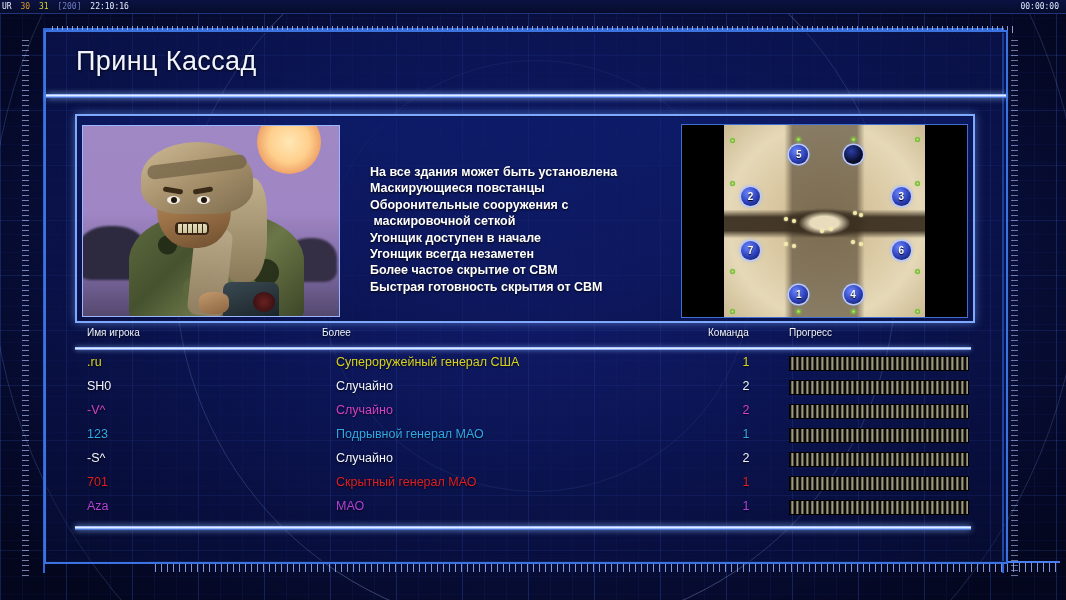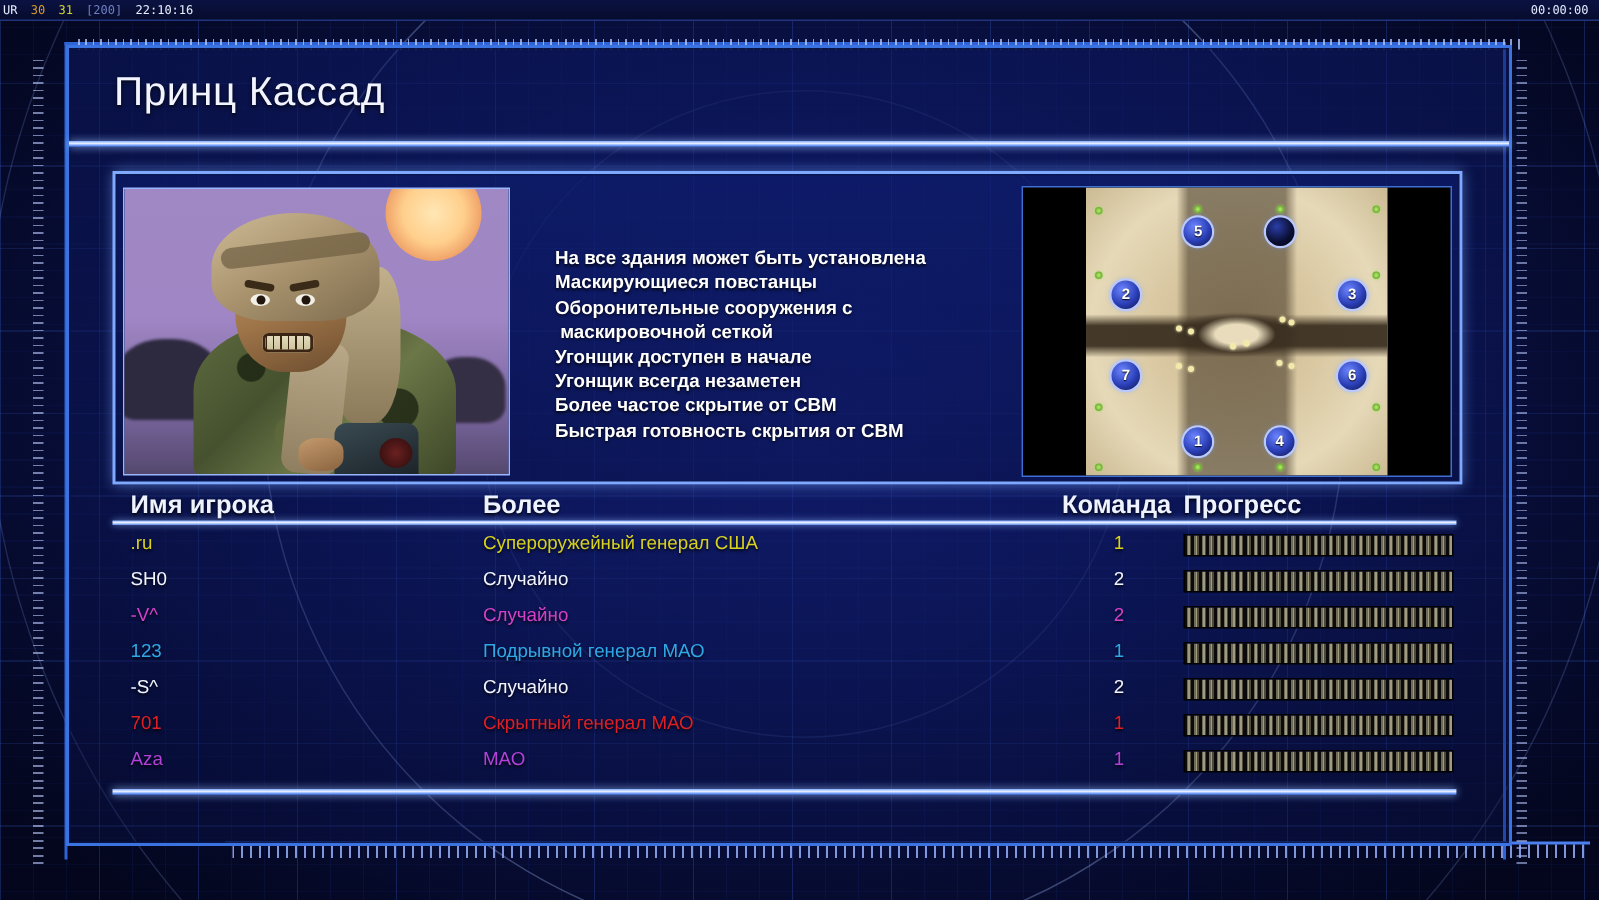--- a/index.html
+++ b/index.html
@@ -157,31 +157,31 @@
   .mk.empty{background:radial-gradient(circle at 38% 32%, #2a3ea8 0%, #0a0e30 60%, #04061a 100%);}
   .sup{position:absolute;width:5px;height:5px;border-radius:50%;
     background:radial-gradient(circle,#b6f06a,#4c8c1c);box-shadow:0 0 2px #9ce05a;}
   .oil{position:absolute;width:4px;height:4px;border-radius:50%;background:#f3e9a8;box-shadow:0 0 2px #fff6c0;}
 
   
   #table{
     position:absolute;left:29px;top:295px;width:896px;height:195px;
   }
   #thead{position:relative;height:22px;}
-  #thead .th{position:absolute;top:0;color:#eef3ff;font-size:17px;font-weight:bold;
+  #thead .th{position:absolute;top:0;color:#eef3ff;font-size:10px;font-weight:normal;
     text-shadow:0 1px 2px rgba(0,0,0,.85);}
   #head-sep{position:absolute;top:20px;left:0;width:100%;height:3px;
     background:linear-gradient(to bottom,#88aeff,#e7efff 45%,#5e8bea 100%);
     box-shadow:0 0 5px rgba(140,180,255,.7);}
   #rows{position:absolute;top:25px;left:0;width:100%;}
   .row{position:relative;height:24px;}
   .cell{position:absolute;font-size:12.5px;white-space:nowrap;
     text-shadow:0 1px 2px rgba(0,0,0,.8);}
   .c-name{left:12px;top:3px;}
-  .c-army{left:247px;top:3px;text-align:right;}
+  .c-army{left:261px;top:3px;text-align:right;}
   .c-team{left:663px;top:3px;width:16px;text-align:center;}
   .c-prog{position:absolute;left:714px;top:4px;width:178px;height:13px;
     border:1px solid #000;background:#0b0b0b;overflow:hidden;}
   .c-prog i{display:block;height:100%;
     background:
       repeating-linear-gradient(to right,
         #0a0a0a 0 1px, #6e6a58 1px 2px, #a09a80 2px 3px, #4d4a3c 3px 4px, #0a0a0a 4px 5px);
   }
 
   #bottom-sep{position:absolute;left:29px;top:494px;width:896px;height:4px;

